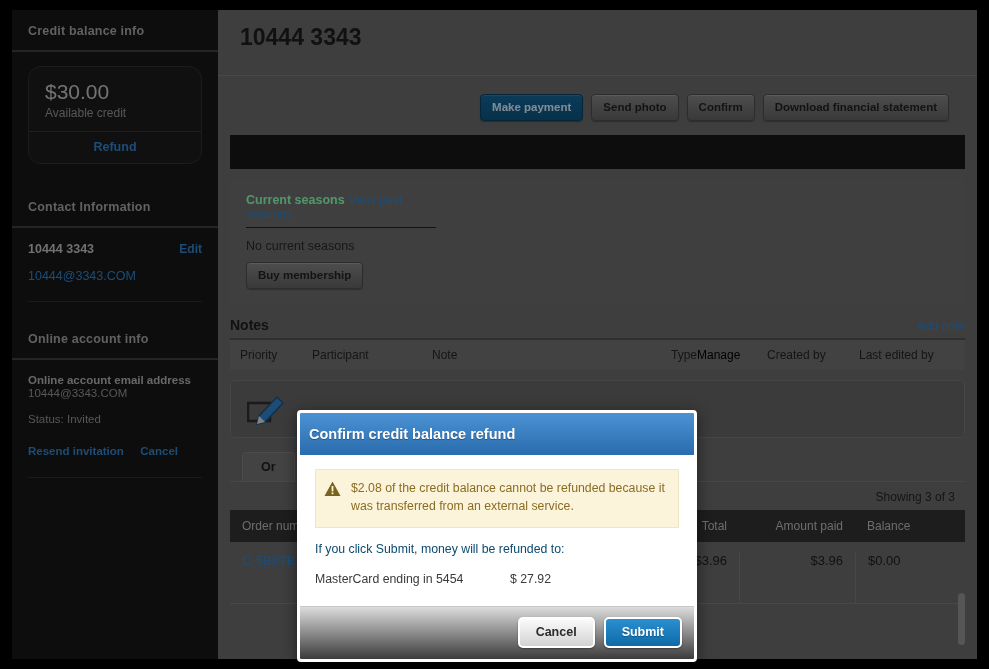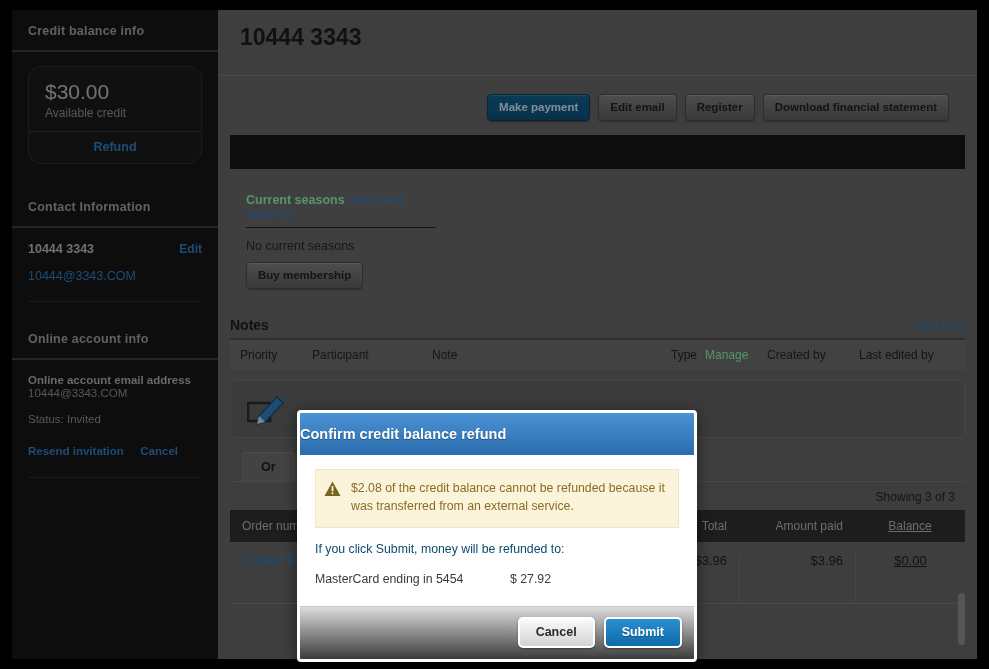--- a/index.html
+++ b/index.html
@@ -140,21 +140,21 @@
     display: flex; background: #6b6b6b; color: #232323;
     font-size: 12px; padding: 8px 10px 8px 10px;
   }
   .nc { }
   .nc-priority { width: 72px; }
   .nc-participant { width: 120px; }
   .nc-note { flex: 1; }
   .nc-type { width: 96px; }
   .nc-created { width: 92px; }
   .nc-edited { width: 96px; }
-  .nc-manage { color: #86efac; cursor: pointer; margin-left: 8px; }
+  .nc-manage { color: #000000; cursor: pointer; margin-left: 0; }
 
   .notes-empty {
     margin-top: 10px; height: 58px;
     border: 1px solid #717171; border-radius: 5px;
     background: #5f5f5f;
     display: flex; align-items: center; padding-left: 16px;
   }
 
   
   .tabs { margin: 14px 12px 0 24px; display: flex; align-items: flex-end; }
@@ -174,21 +174,21 @@
   .ot-head {
     display: flex; background: #2f2f2f; color: #b0b0b0;
     font-size: 12px; padding: 9px 0 9px 0;
   }
   .ot-head > div, .ot-row > div { padding: 0 12px; }
   .c-order { width: 124px; }
   .c-date { width: 86px; }
   .c-desc { flex: 1; }
   .c-total { width: 124px; text-align: right; }
   .c-paid { width: 116px; text-align: right; }
-  .c-balance { width: 110px; text-align: center; text-decoration: underline; }
+  .c-balance { width: 110px; text-align: left; }
   .ot-row {
     display: flex; color: #1c1c1c; font-size: 13px;
     padding: 11px 0 0 0; min-height: 62px;
     border-bottom: 1px solid #777;
   }
   .ot-row > div { border-left: 1px solid #747474; }
   .ot-row > div:first-child { border-left: none; }
   .order-link { color: #2f7cc0; cursor: pointer; }
   .canceled { color: #8c1c1c; font-size: 12px; margin-top: 20px; }
   .scrollbar {
@@ -211,21 +211,21 @@
     width: 400px;
     border: 3px solid #ffffff;
     border-radius: 4px;
     box-shadow: 0 3px 14px rgba(0,0,0,.5);
     overflow: hidden;
     background: #fff;
   }
   .modal-header {
     background: linear-gradient(to bottom, #4b92d4, #2a6cad);
     color: #fff; font-size: 14.5px; font-weight: bold;
-    padding: 13px 16px 13px 0;
+    padding: 13px 16px 13px 9px;
     text-shadow: 0 1px 1px rgba(0,0,0,.35);
   }
   .modal-body { background: #fff; padding: 14px 15px 14px 15px; }
   .warn-box {
     background: #fbf3da; border: 1px solid #f0e6c6;
     padding: 10px 12px 11px 8px;
     display: flex; gap: 10px; align-items: flex-start;
   }
   .warn-text { color: #8a6d24; font-size: 12.3px; line-height: 1.45; }
   .modal-line { color: #0c4a6e; font-size: 12.3px; margin-top: 14px; }
@@ -303,22 +303,22 @@
       </div>
     </div>
 
     <div id="main">
 
       <div class="page-title">10444 3343</div>
       <div class="title-rule"></div>
 
       <div class="action-bar">
         <div class="btn btn-blue">Make payment</div>
-        <div class="btn btn-grey">Edit email</div>
-        <div class="btn btn-grey">Register</div>
+        <div class="btn btn-grey">Send photo</div>
+        <div class="btn btn-grey">Confirm</div>
         <div class="btn btn-grey">Download financial statement</div>
       </div>
 
       <div class="black-banner"></div>
 
       <div class="profile-panel">
         <div class="seasons">
           <div class="seasons-head">
             <span class="seasons-title">Current seasons</span><span class="seasons-link">View past seasons</span>
           </div>

